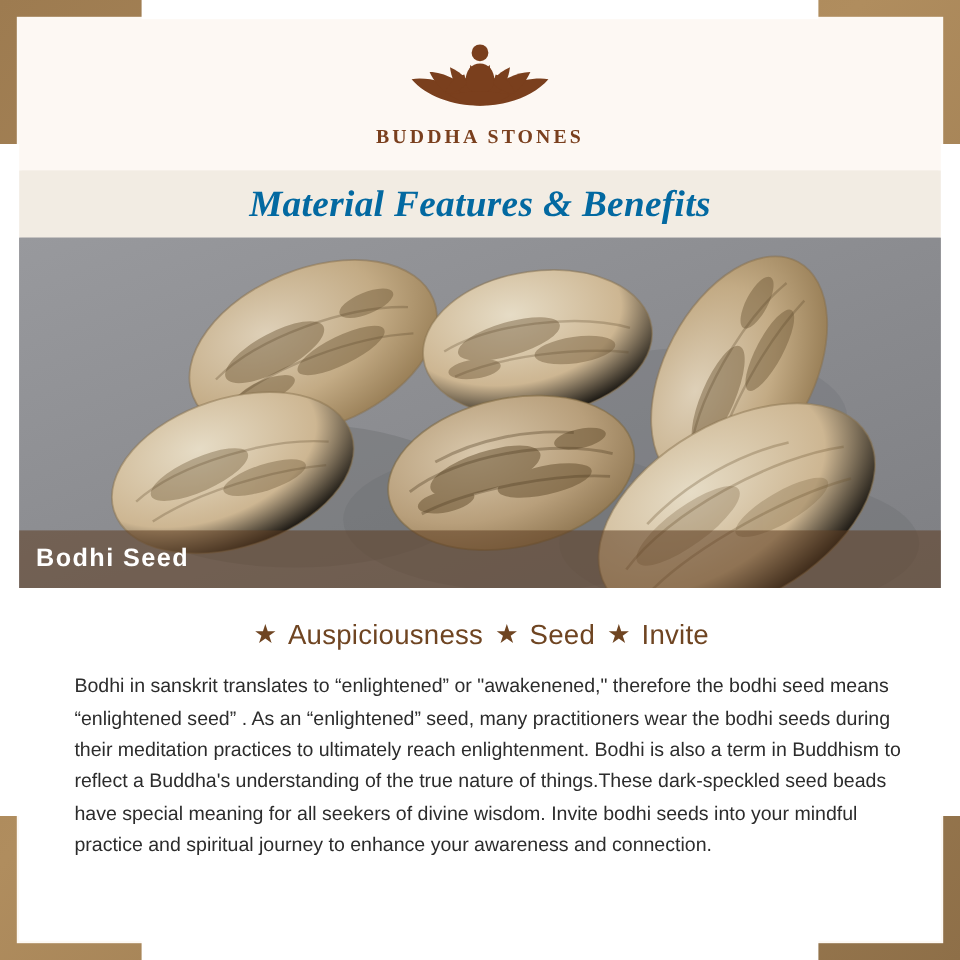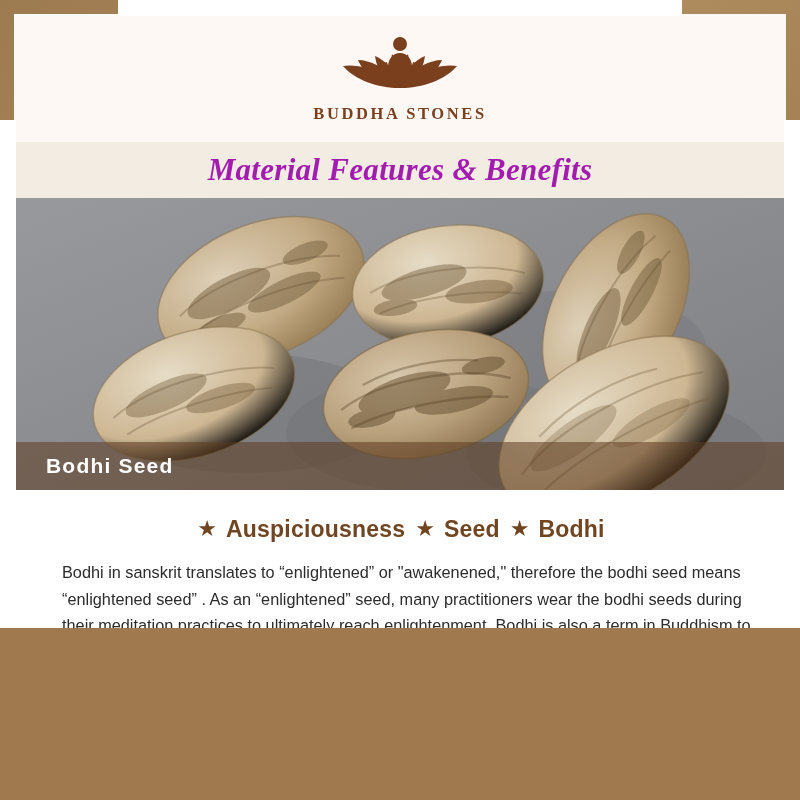--- a/index.html
+++ b/index.html
@@ -10,21 +10,21 @@
     width: 800px;
     height: 800px;
     font-family: "Liberation Sans", sans-serif;
     background: #a07a4e;
     overflow: hidden;
   }
 
   .page {
     position: relative;
     width: 800px;
-    height: 628px;
+    height: 800px;
     background: #fdf9f4;
     overflow: hidden;
   }
 
   
   .frame-bg {
     position: absolute;
     inset: 0;
     background: linear-gradient(135deg, #9d7b50 0%, #b08d5e 45%, #8e6f48 100%);
   }
@@ -85,21 +85,21 @@
     background: #f2ece3;
     display: flex;
     align-items: center;
     justify-content: center;
   }
   .title-banner .title-text {
     font-family: "Liberation Serif", serif;
     font-size: 31px;
     font-weight: bold;
     font-style: italic;
-    color: #a21caf;
+    color: #0369a1;
     letter-spacing: 0.3px;
   }
 
   
   .photo {
     position: absolute;
     left: 16px;
     top: 198px;
     width: 768px;
     height: 292px;
@@ -117,21 +117,21 @@
     height: 48px;
     background: rgba(92, 60, 32, 0.55);
     display: flex;
     align-items: center;
   }
   .caption-text {
     color: #ffffff;
     font-size: 21px;
     font-weight: bold;
     letter-spacing: 1.2px;
-    padding-left: 30px;
+    padding-left: 14px;
     font-family: "Liberation Sans", sans-serif;
   }
 
   
   .content {
     position: absolute;
     left: 16px;
     top: 490px;
     width: 768px;
     height: 294px;
@@ -153,21 +153,21 @@
   }
   .star {
     color: #6f4522;
     font-size: 22px;
     line-height: 1;
     position: relative;
     top: -1px;
   }
   .benefit-label {
     font-size: 23px;
-    font-weight: bold;
+    font-weight: normal;
     color: #6f4522;
     font-family: "Liberation Sans", sans-serif;
     letter-spacing: 0.2px;
   }
   .body-text {
     font-size: 16.3px;
     line-height: 1.62;
     color: #2c2c2c;
     text-align: left;
     font-family: "Liberation Sans", sans-serif;
@@ -348,19 +348,19 @@
       <div class="benefit-item">
         <span class="star">★</span>
         <span class="benefit-label">Auspiciousness</span>
       </div>
       <div class="benefit-item">
         <span class="star">★</span>
         <span class="benefit-label">Seed</span>
       </div>
       <div class="benefit-item">
         <span class="star">★</span>
-        <span class="benefit-label">Bodhi</span>
+        <span class="benefit-label">Invite</span>
       </div>
     </div>
     <p class="body-text">Bodhi in sanskrit translates to “enlightened” or "awakenened," therefore the bodhi seed means “enlightened seed” . As an “enlightened” seed, many practitioners wear the bodhi seeds during their meditation practices to ultimately reach enlightenment. Bodhi is also a term in Buddhism to reflect a Buddha's understanding of the true nature of things.These dark-speckled seed beads have special meaning for all seekers of divine wisdom. Invite bodhi seeds into your mindful practice and spiritual journey to enhance your awareness and connection.</p>
   </div>
 
 </div>
 
 </body></html>

